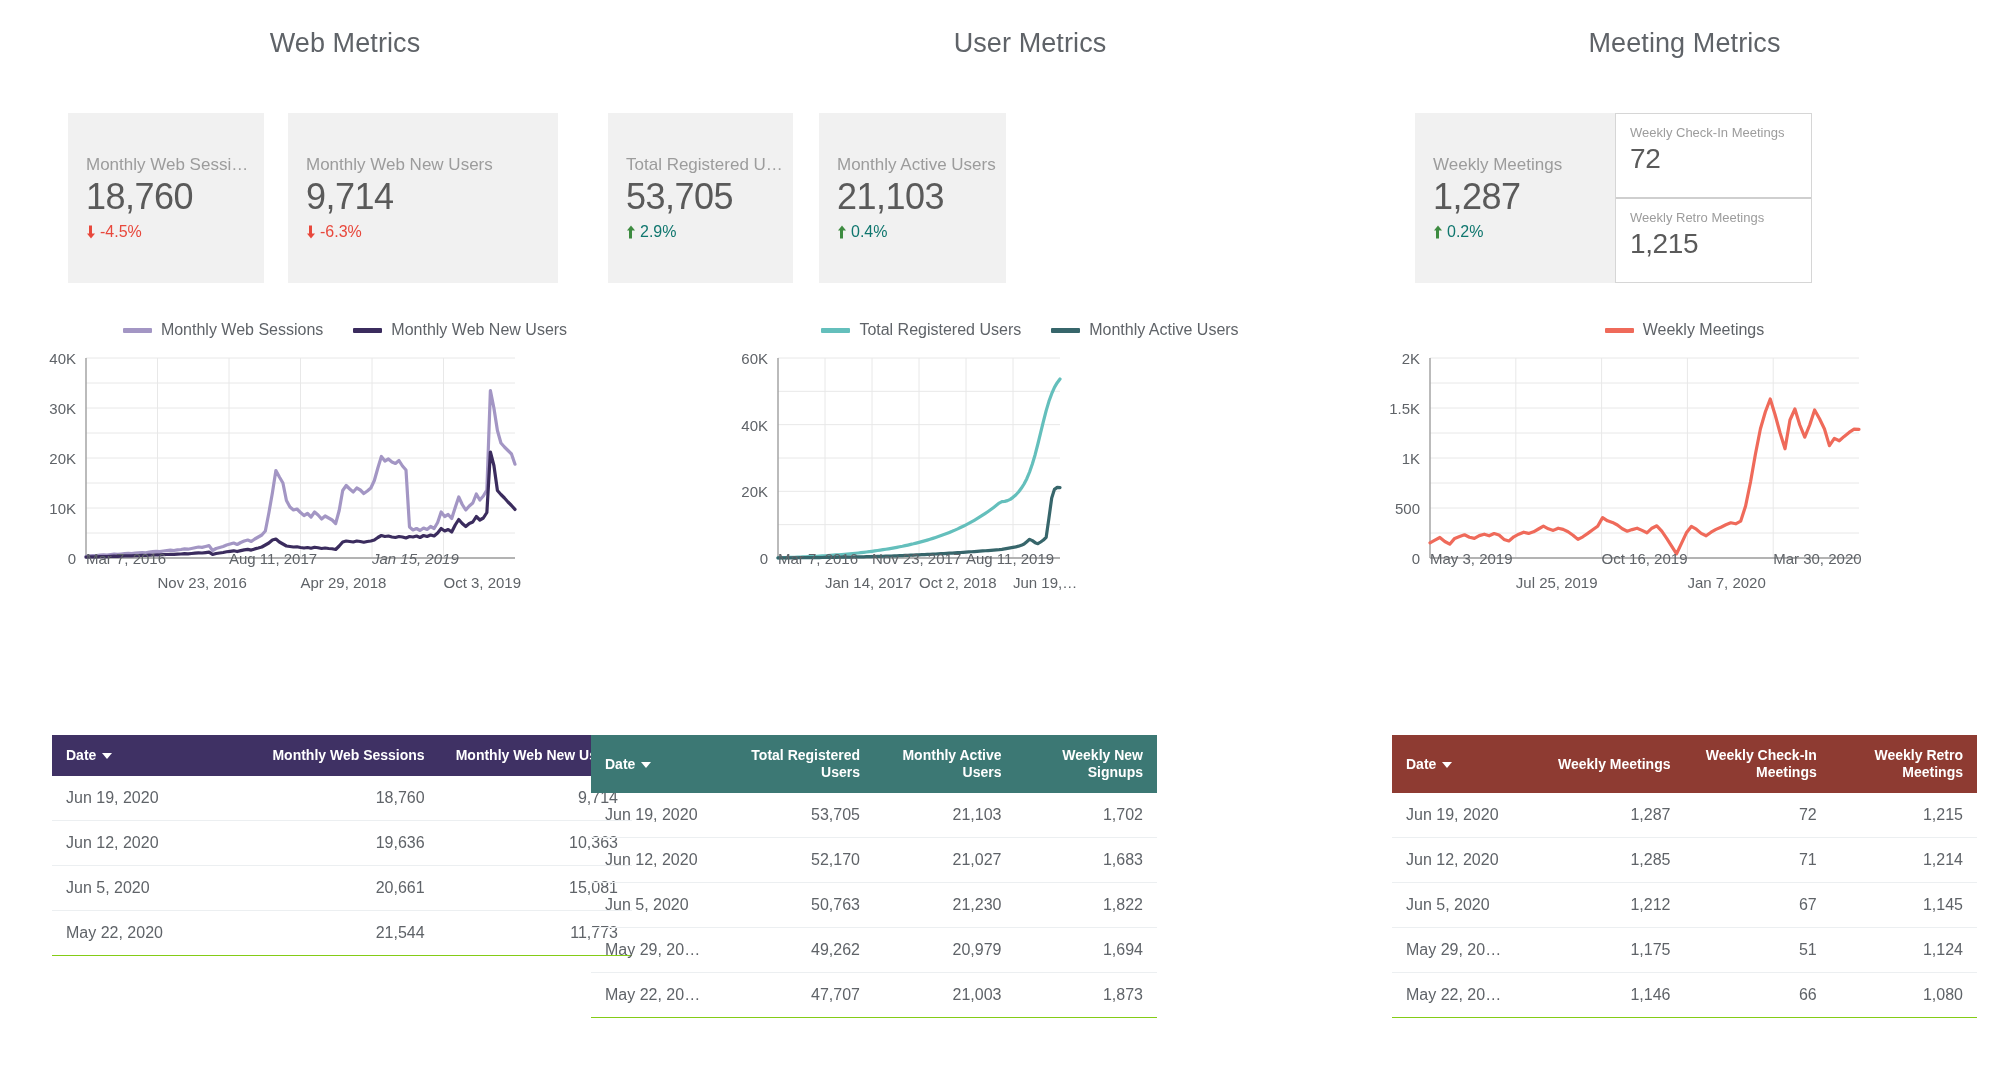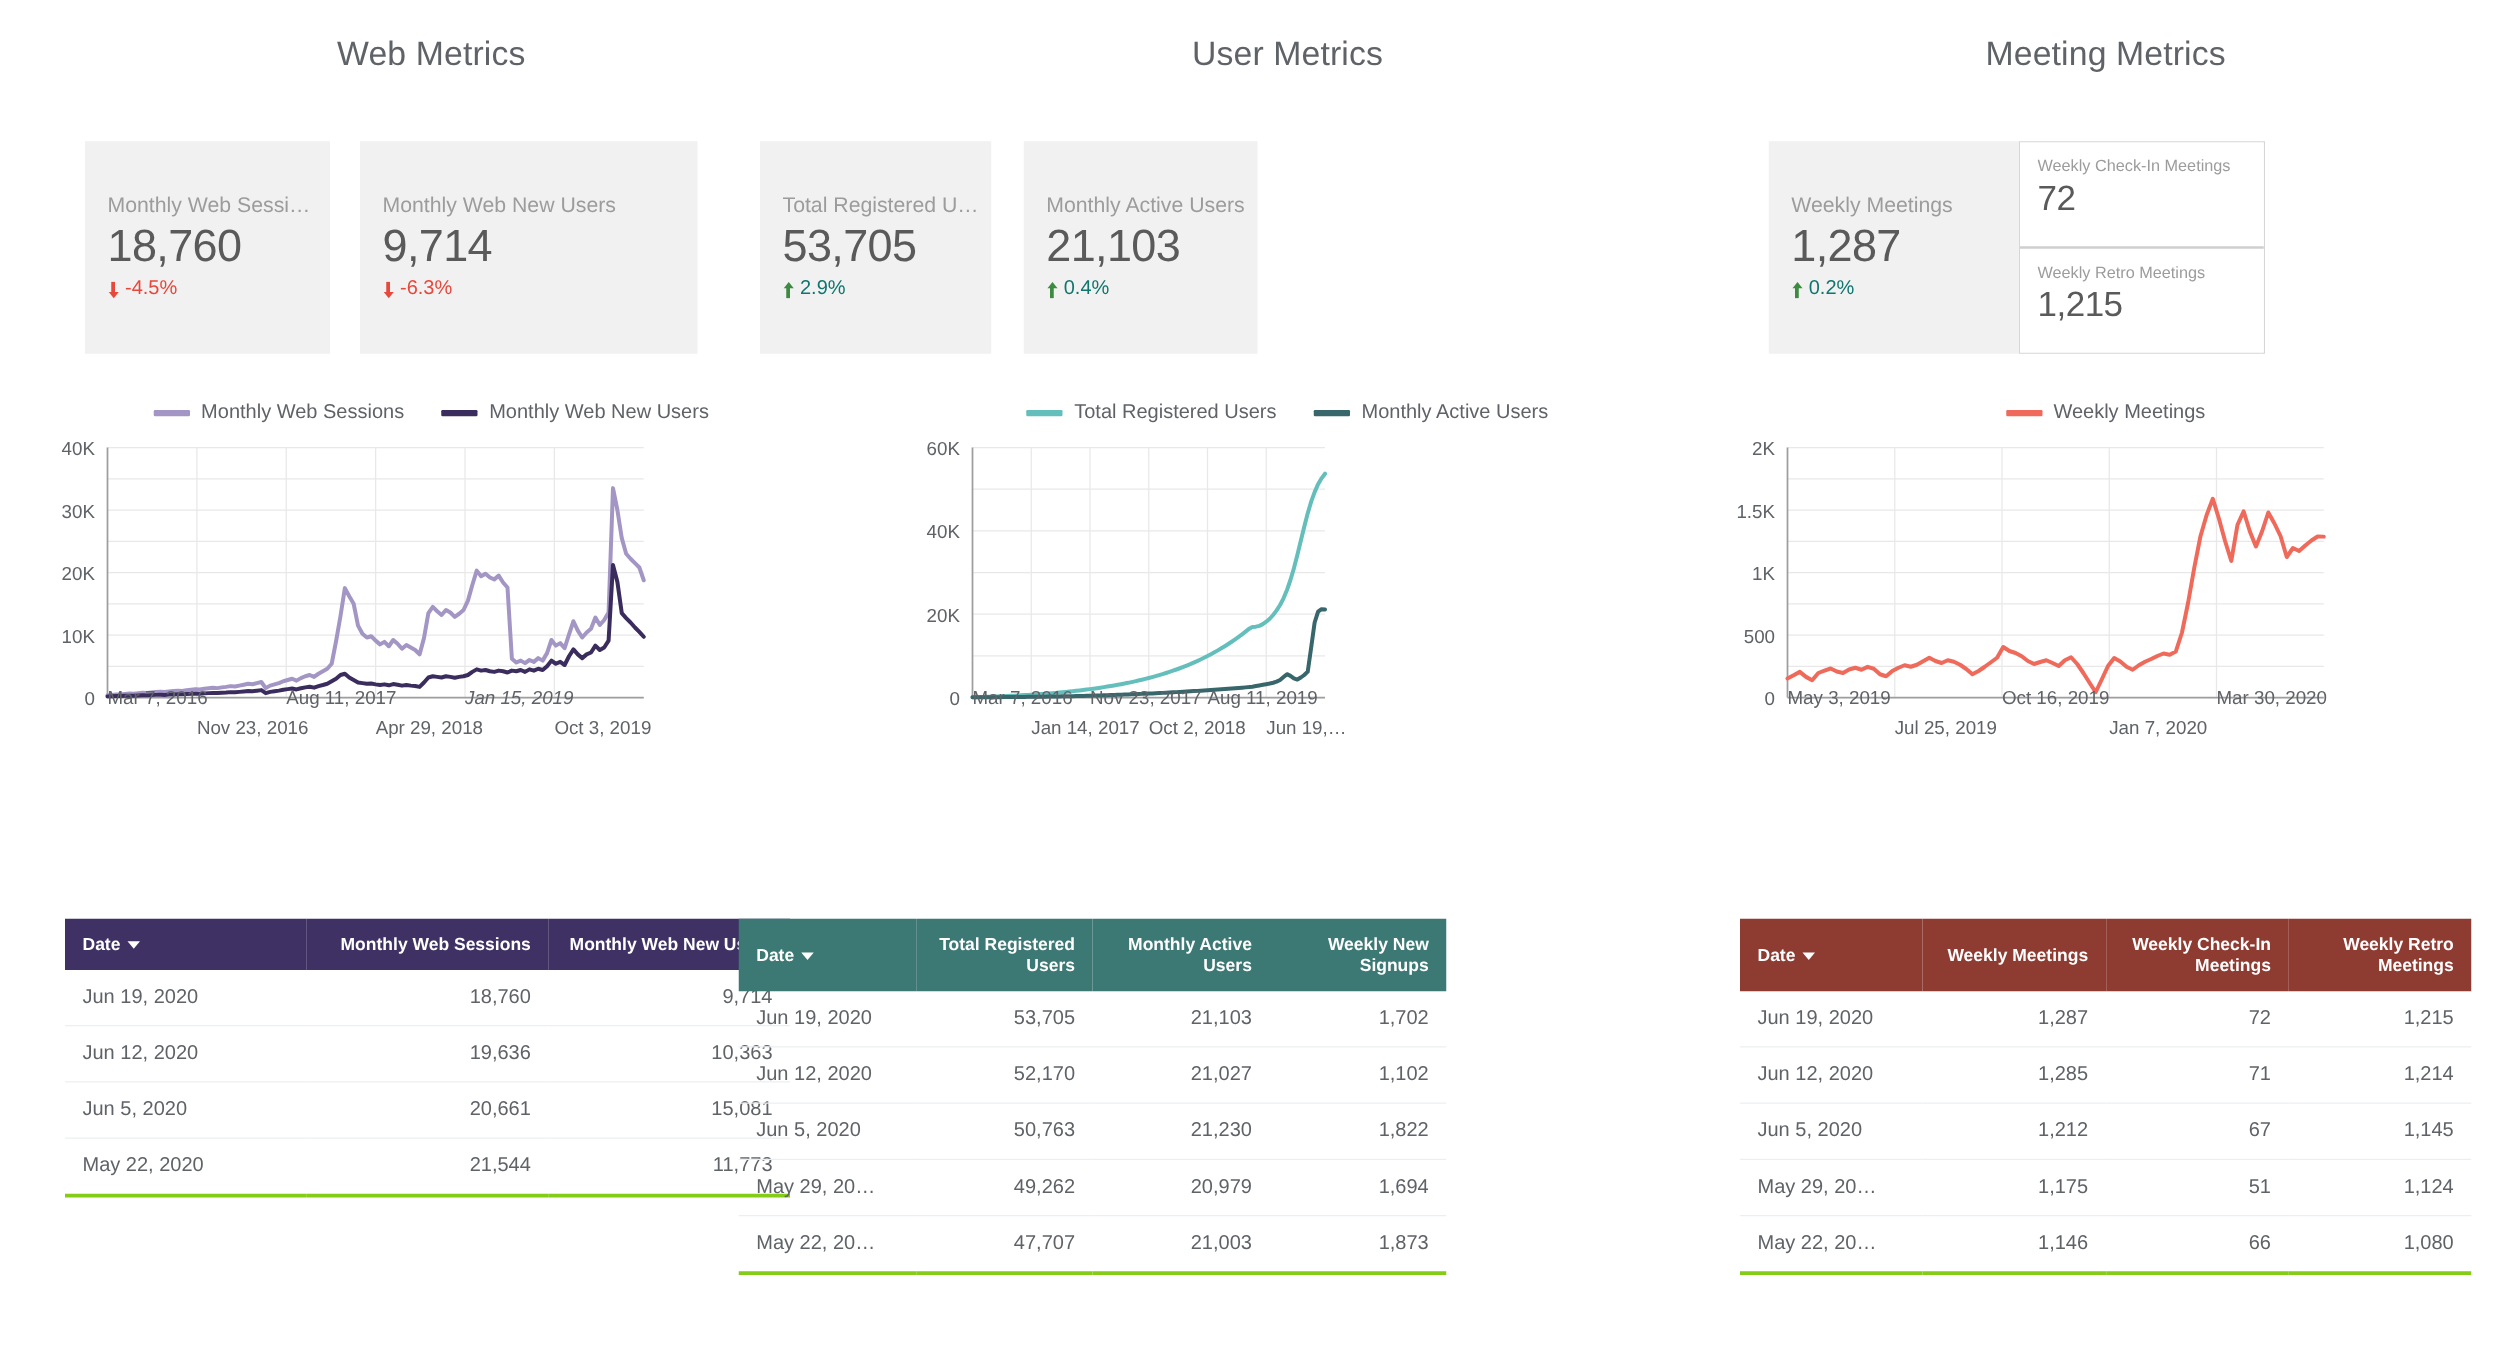--- a/index.html
+++ b/index.html
@@ -180,21 +180,21 @@
     padding: 13px 14px;
     color: #5f6368;
     font-size: 16px;
     border-bottom: 1px solid #eceff1;
     white-space: nowrap;
     overflow: hidden;
     text-overflow: ellipsis;
   }
   .data-table tbody td.col-date { text-align: left; }
   .data-table tbody td.col-num  { text-align: right; }
-  .data-table tbody tr:last-child td { border-bottom: 3px solid #84cc16; }
+  .data-table tbody tr:last-child td { border-bottom: 1px solid #84cc16; }
 </style>
 </head>
 <body>
 
 <div class="dashboard">
 
   <div class="panel panel-web">
     <div class="section-title">Web Metrics</div>
 
     <div class="scorecard-row" style="left:68px; right:0;">
@@ -387,21 +387,21 @@
           <tr>
             <td class="col-date">Jun 19, 2020</td>
             <td class="col-num">53,705</td>
             <td class="col-num">21,103</td>
             <td class="col-num">1,702</td>
           </tr>
           <tr>
             <td class="col-date">Jun 12, 2020</td>
             <td class="col-num">52,170</td>
             <td class="col-num">21,027</td>
-            <td class="col-num">1,102</td>
+            <td class="col-num">1,683</td>
           </tr>
           <tr>
             <td class="col-date">Jun 5, 2020</td>
             <td class="col-num">50,763</td>
             <td class="col-num">21,230</td>
             <td class="col-num">1,822</td>
           </tr>
           <tr>
             <td class="col-date">May 29, 20…</td>
             <td class="col-num">49,262</td>

